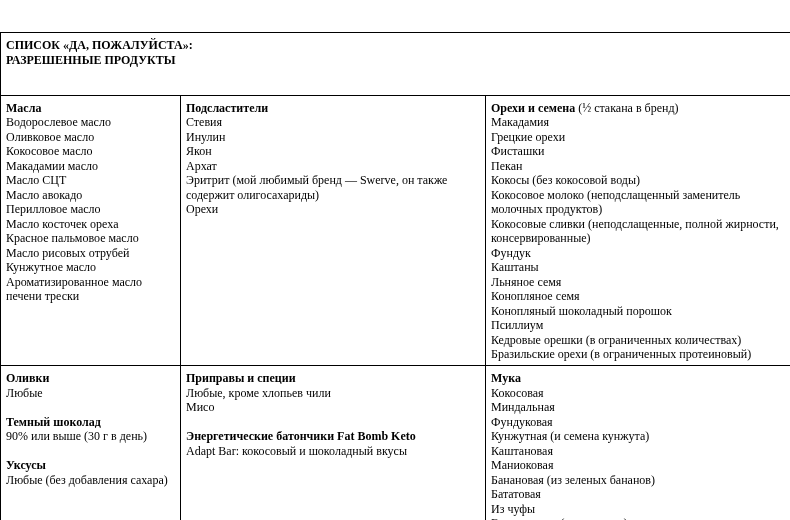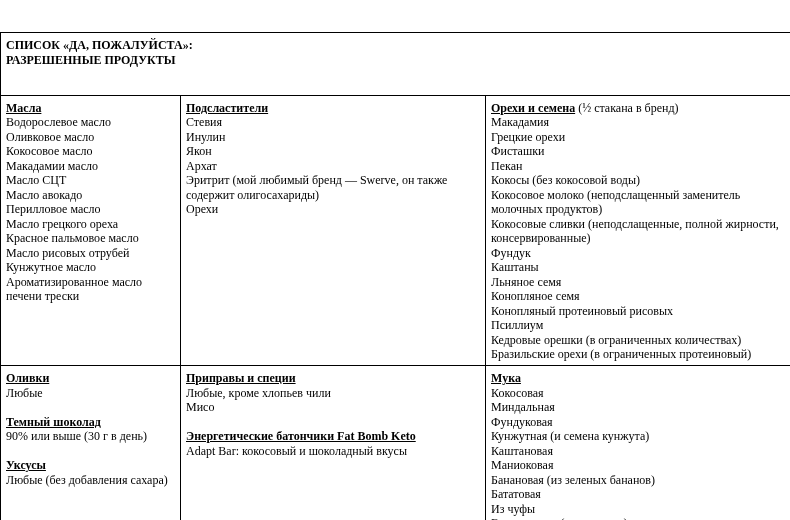--- a/index.html
+++ b/index.html
@@ -28,21 +28,21 @@
   td.header-cell {
     height: 62px;
     padding: 13px 0 0 48px;
     font-size: 13px;
     line-height: 15.5px;
     font-weight: bold;
   }
   tr.body-row-1 { height: 268px; }
   tr.body-row-2 { height: 184px; }
   .line { min-height: var(--lh); }
-  .b { font-weight: bold; text-decoration: underline; }
+  .b { font-weight: bold; }
 </style>
 </head>
 <body>
 
 <div class="page">
   <table class="food-table">
     <colgroup>
       <col style="width:180px">
       <col style="width:305px">
       <col style="width:305px">
@@ -57,21 +57,21 @@
     <tr class="body-row-1">
       <td>
             <div class="line"><span class="b">Масла</span></div>
             <div class="line"><span>Водорослевое масло</span></div>
             <div class="line"><span>Оливковое масло</span></div>
             <div class="line"><span>Кокосовое масло</span></div>
             <div class="line"><span>Макадамии масло</span></div>
             <div class="line"><span>Масло СЦТ</span></div>
             <div class="line"><span>Масло авокадо</span></div>
             <div class="line"><span>Перилловое масло</span></div>
-            <div class="line"><span>Масло грецкого ореха</span></div>
+            <div class="line"><span>Масло косточек ореха</span></div>
             <div class="line"><span>Красное пальмовое масло</span></div>
             <div class="line"><span>Масло рисовых отрубей</span></div>
             <div class="line"><span>Кунжутное масло</span></div>
             <div class="line"><span>Ароматизированное масло печени трески</span></div>
           </td>
       <td>
             <div class="line"><span class="b">Подсластители</span></div>
             <div class="line"><span>Стевия</span></div>
             <div class="line"><span>Инулин</span></div>
             <div class="line"><span>Якон</span></div>
@@ -85,21 +85,21 @@
             <div class="line"><span>Грецкие орехи</span></div>
             <div class="line"><span>Фисташки</span></div>
             <div class="line"><span>Пекан</span></div>
             <div class="line"><span>Кокосы (без кокосовой воды)</span></div>
             <div class="line"><span>Кокосовое молоко (неподслащенный заменитель молочных продуктов)</span></div>
             <div class="line"><span>Кокосовые сливки (неподслащенные, полной жирности, консервированные)</span></div>
             <div class="line"><span>Фундук</span></div>
             <div class="line"><span>Каштаны</span></div>
             <div class="line"><span>Льняное семя</span></div>
             <div class="line"><span>Конопляное семя</span></div>
-            <div class="line"><span>Конопляный протеиновый рисовых</span></div>
+            <div class="line"><span>Конопляный шоколадный порошок</span></div>
             <div class="line"><span>Псиллиум</span></div>
             <div class="line"><span>Кедровые орешки (в ограниченных количествах)</span></div>
             <div class="line"><span>Бразильские орехи (в ограниченных протеиновый)</span></div>
           </td>
     </tr>
     <tr class="body-row-2">
       <td>
             <div class="line"><span class="b">Оливки</span></div>
             <div class="line"><span>Любые</span></div>
             <div class="line"></div>

